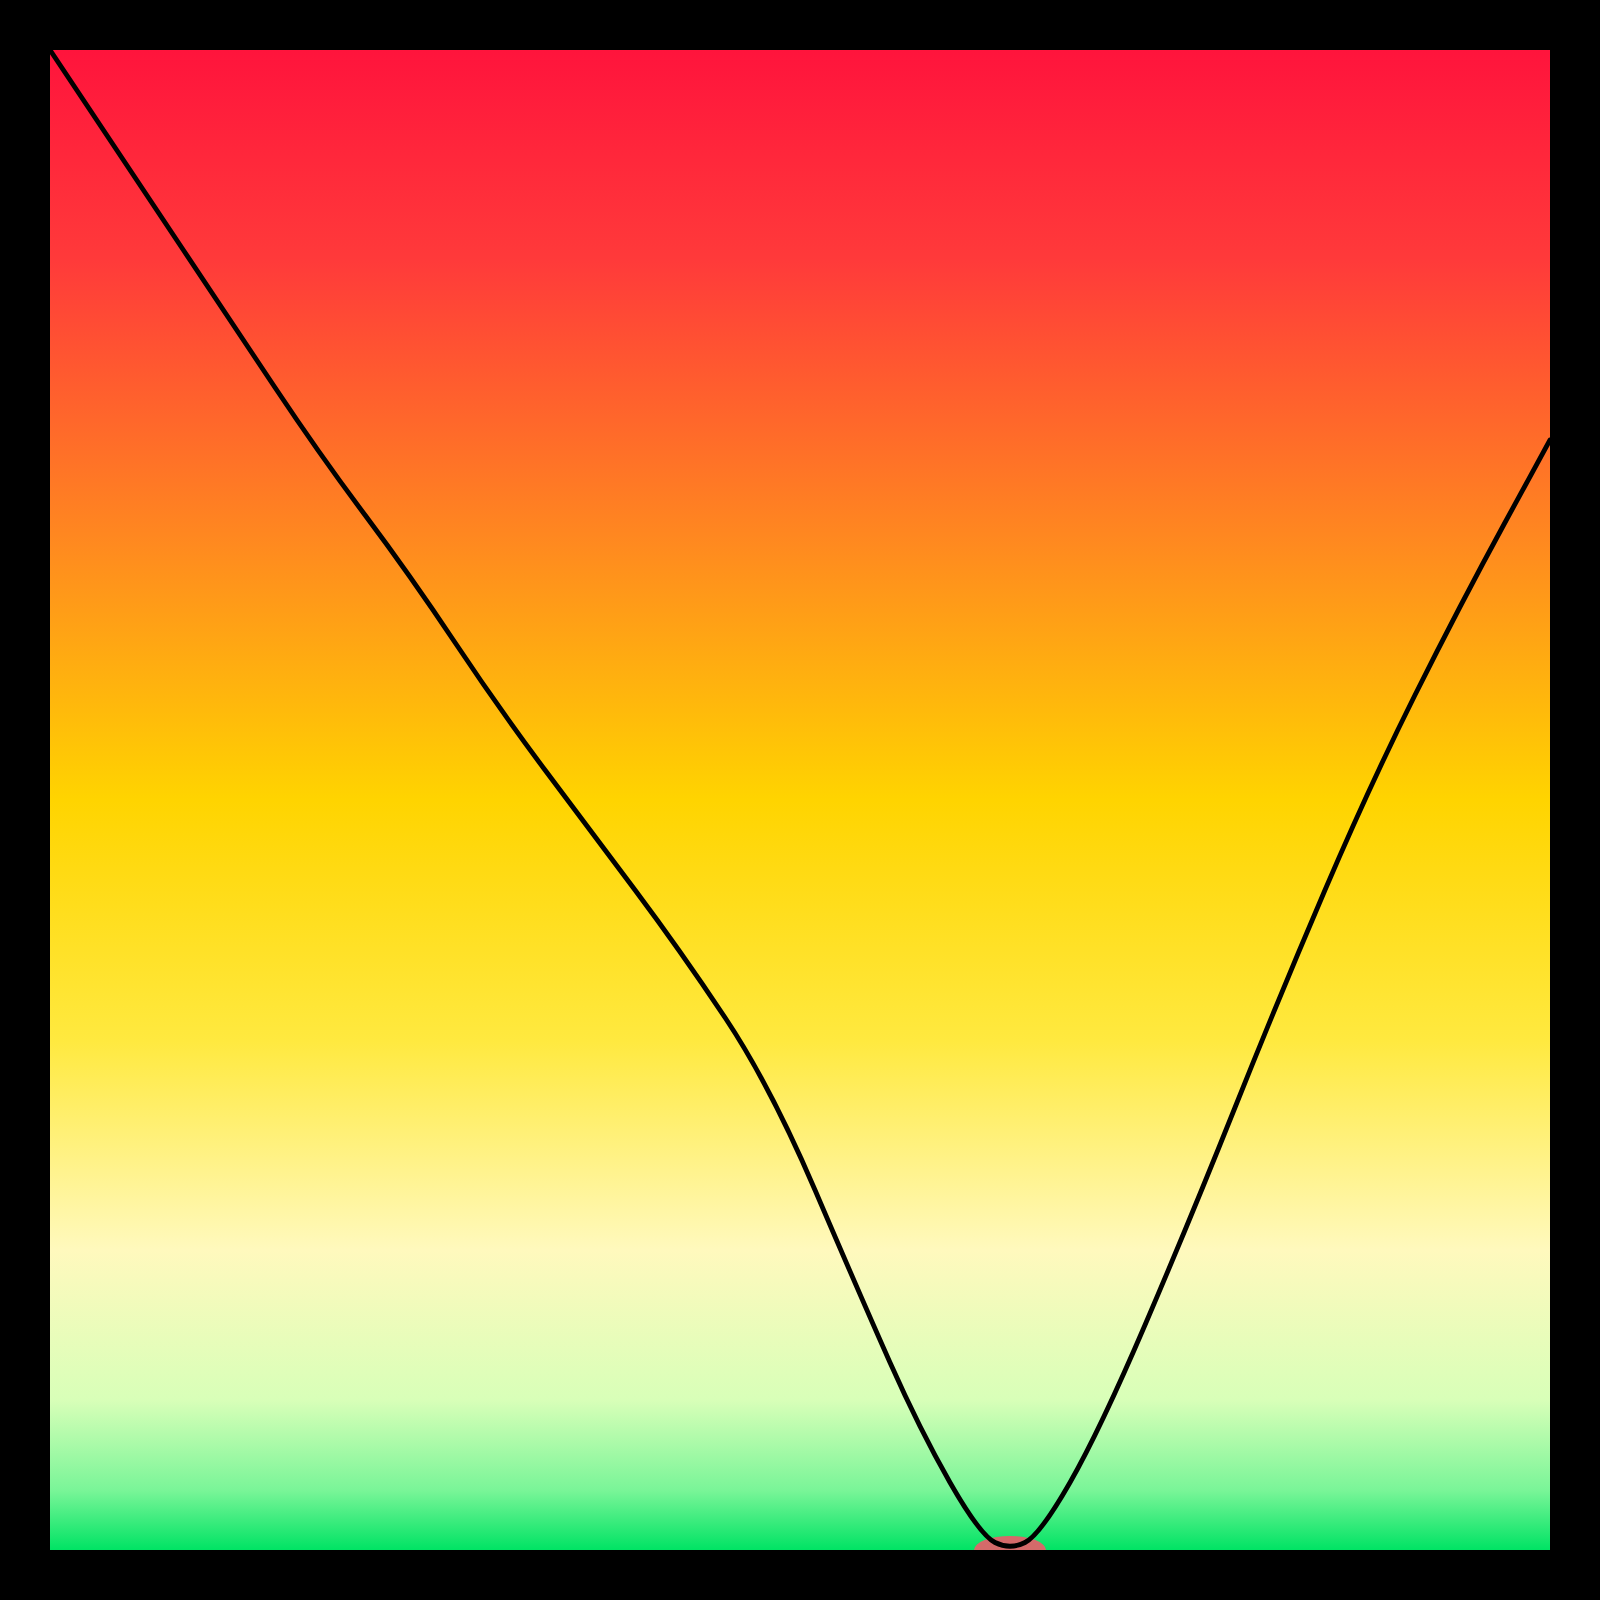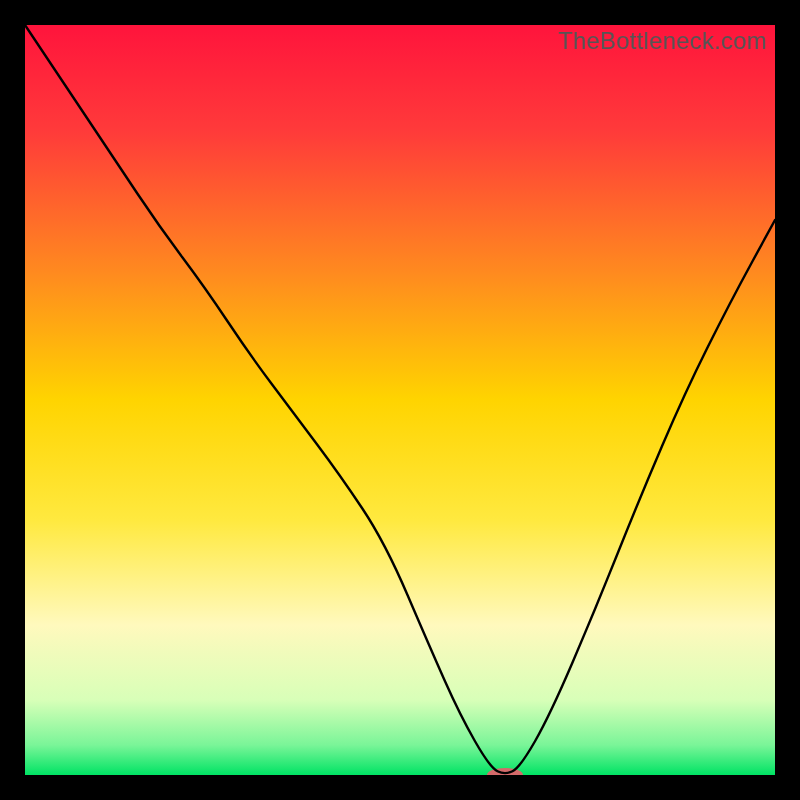--- a/index.html
+++ b/index.html
@@ -55,14 +55,13 @@
           <stop offset="80%" stop-color="#fff9bd"></stop>
           <stop offset="90%" stop-color="#d8ffb8"></stop>
           <stop offset="96%" stop-color="#7af598"></stop>
           <stop offset="100%" stop-color="#00e364"></stop>
         </linearGradient>
     </defs>
     <rect x="0" y="0" width="750" height="750" fill="url(#bg-grad)"></rect>
     <ellipse fill="#d46a6a" cx="480" cy="750" rx="18" ry="7"></ellipse>
     <path fill="none" stroke="#000000" stroke-width="2.4" stroke-linejoin="round" stroke-linecap="round" d="M 0 0 Q 45 67.5 67.5 101.25 Q 90 135 112.5 168.75 Q 135 202.5 157.5 232.5 Q 180 262.5 202.5 296.25 Q 225 329.99999999999994 247.5 360 Q 270 390 292.5 420 Q 315 450 337.5 483.75 Q 360 517.5 382.5 570 Q 405 622.5 420 656.25 Q 434.99999999999994 690 450 716.25 Q 465 742.5 472.5 746.25 Q 480 750 487.5 746.25 Q 495 742.5 510 716.25 Q 525 690 547.5 637.5 Q 570 585 592.5 528.75 Q 615 472.5 637.5 420 Q 660 367.5 682.5 322.5 Q 705 277.5 727.5 236.25 T 750 195"></path>
   </svg>
-  <div class="watermark">TheBottleneck.com</div>
 </div>
 
 </body></html>

